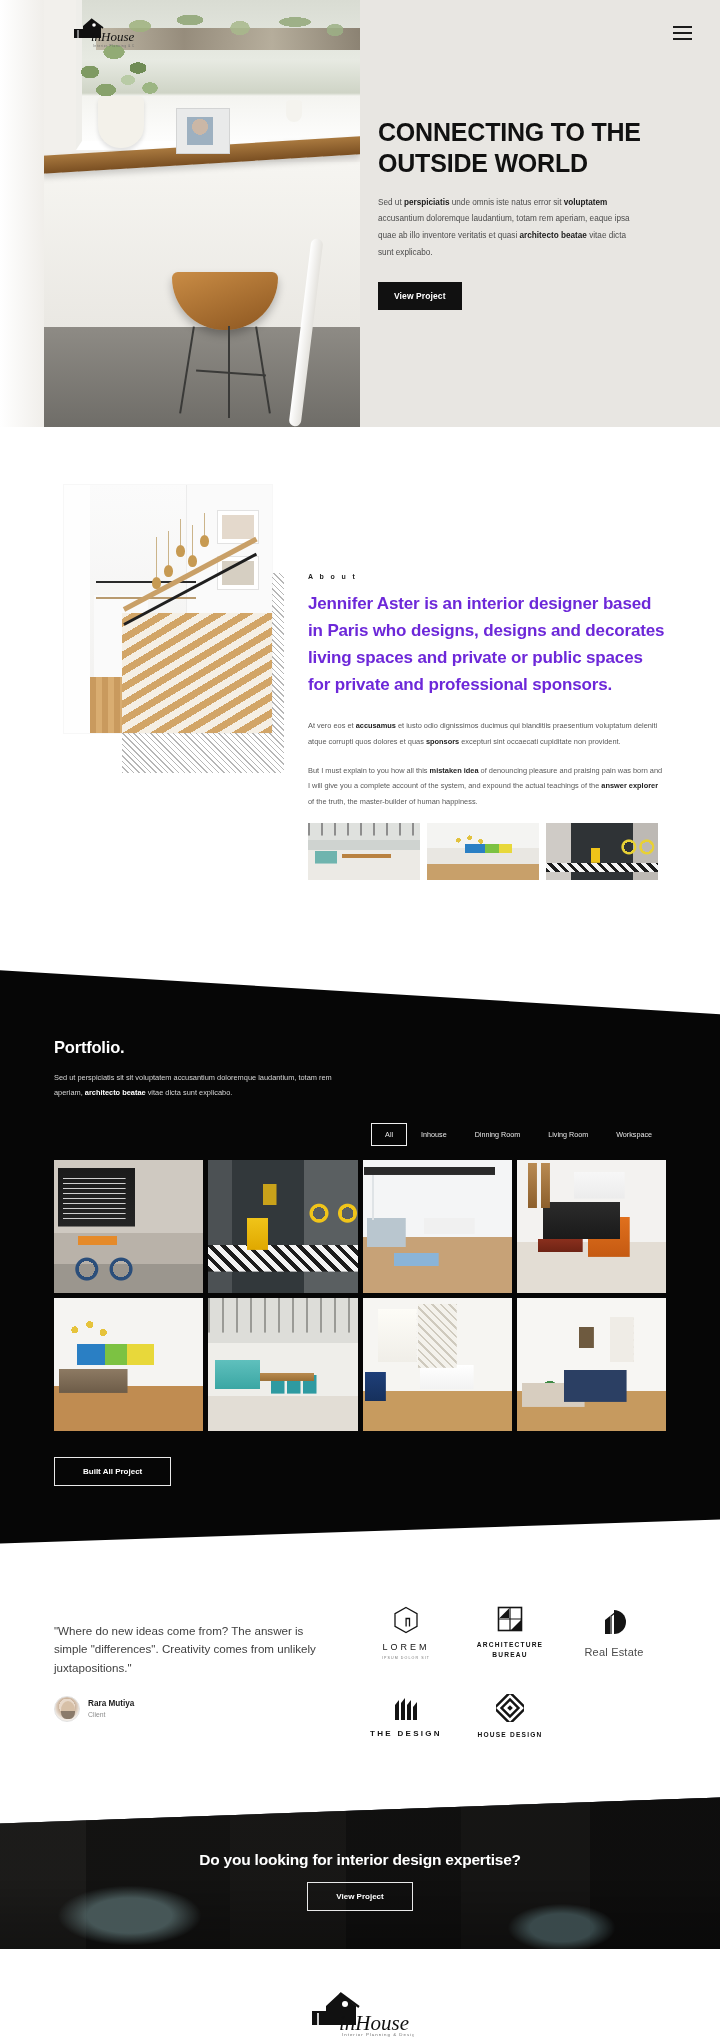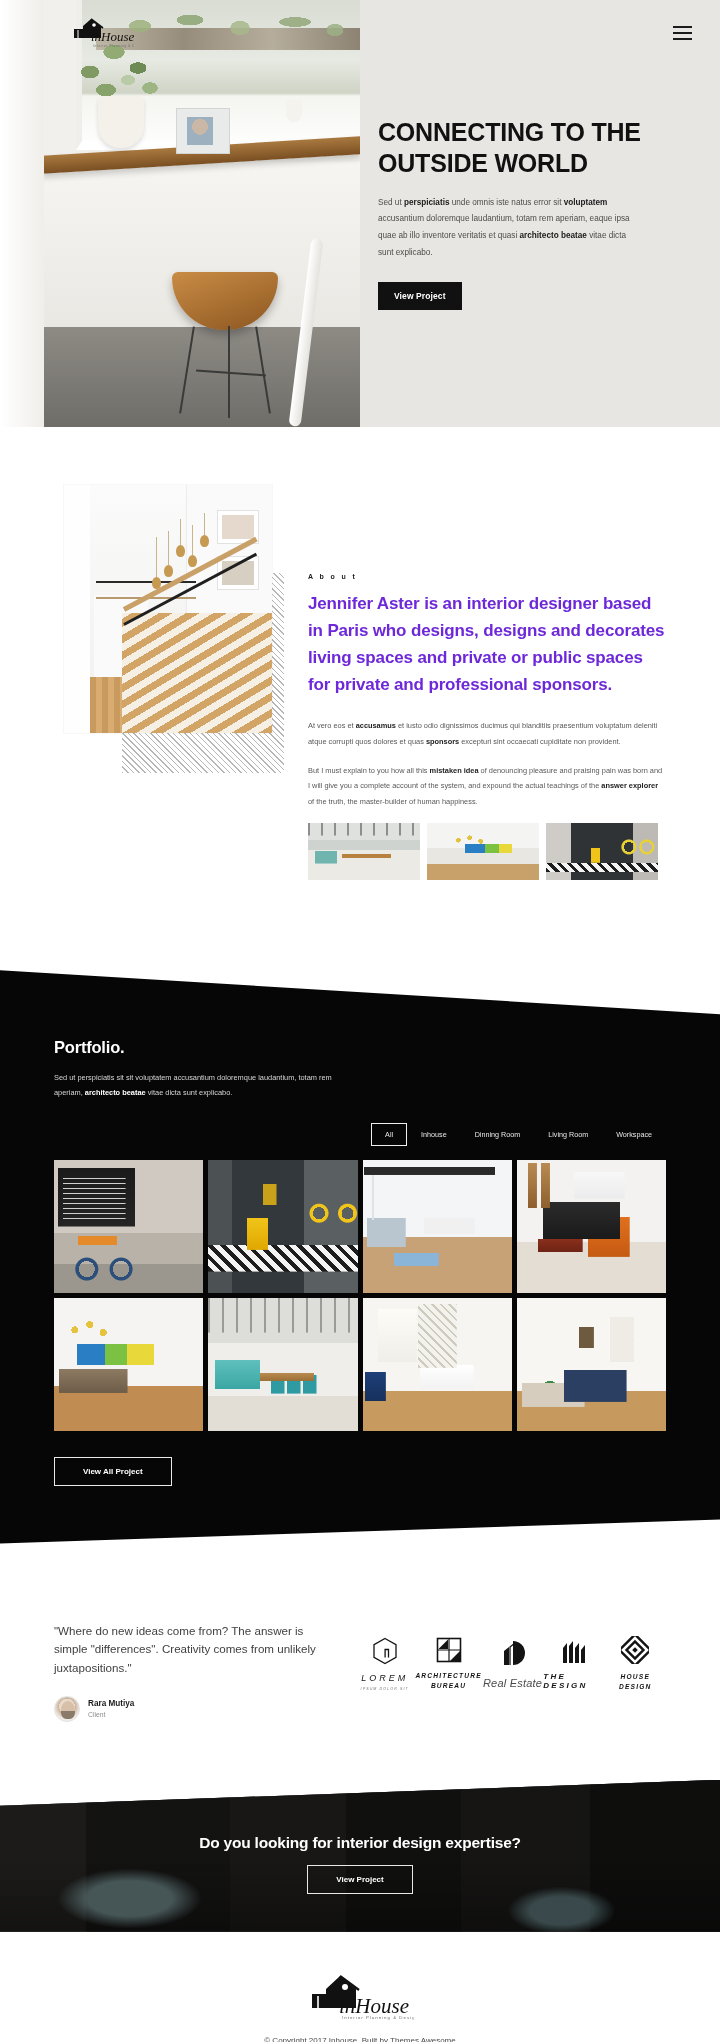--- a/index.html
+++ b/index.html
@@ -211,22 +211,22 @@
     background: radial-gradient(circle at 50% 40%, #e8d9ca 0 42%, #cbb39c 43%, #f2ece6 70%);
     border: 1px solid #e2e2e2; overflow: hidden; position: relative;
   }
   .avatar:after {
     content: ""; position: absolute; left: 6px; top: 4px; width: 14px; height: 18px;
     background: linear-gradient(#d7c0a7 0 55%, #8a7a6a 56%); border-radius: 50% 50% 38% 38%;
   }
   .person-name { font-size: 8.2px; font-weight: 700; color: #1b1b1b; line-height: 1.5; }
   .person-role { font-size: 6.8px; color: #8d8d8d; line-height: 1.5; }
   .logos {
-    flex: 1; display: grid; grid-template-columns: repeat(5, 1fr);
-    row-gap: 34px; align-items: center; justify-items: center; padding-left: 18px; font-style: italic;
+    flex: 1; display: grid; grid-template-columns: repeat(3, 1fr);
+    row-gap: 34px; align-items: center; justify-items: center; padding-left: 18px;
   }
   .logo-cell { display: flex; flex-direction: column; align-items: center; gap: 4px; }
   .logo-word { font-size: 8px; font-weight: 700; letter-spacing: 2.3px; color: #141414; }
   .logo-word.light { font-weight: 400; letter-spacing: 3px; font-size: 9px; }
   .logo-sub { font-size: 3.6px; letter-spacing: 1.1px; color: #777; }
   .logo-two { font-size: 6.6px; font-weight: 800; letter-spacing: 1.2px; color: #111; text-align:center; line-height:1.5; }
   .logo-re { font-size: 11px; color: #4b4b4b; letter-spacing: .2px; }
   .logo-flex { display:flex; align-items:center; gap:6px; }
 
   
@@ -463,21 +463,21 @@
             linear-gradient(#efece6,#efece6) no-repeat 74% 22%/16% 34%,
             repeating-linear-gradient(0deg,#d6d1c7 0 2px,transparent 2px 7px) no-repeat 74% 22%/16% 34%,
             linear-gradient(#6e5a3f,#6e5a3f) no-repeat 46% 26%/10% 16%,
             linear-gradient(#2b3f63,#2b3f63) no-repeat 55% 72%/42% 24%,
             linear-gradient(#d7cdbf,#d7cdbf) no-repeat 6% 78%/42% 18%,
             radial-gradient(ellipse 9px 7px at 22% 66%,#3e8a45 70%,transparent 71%)"></div>
         </div>
       </div>
 
       <div class="pf-btn-wrap">
-        <button class="btn-outline">View All Project</button>
+        <button class="btn-outline">Built All Project</button>
       </div>
     </div>
   </section>
 
   <section class="testi">
     <div class="testi-inner">
       <div class="testi-left">
         <p class="quote">"Where do new ideas come from? The answer is simple "differences". Creativity comes from unlikely juxtapositions."</p>
         <div class="testi-person">
           <div class="avatar"></div>

